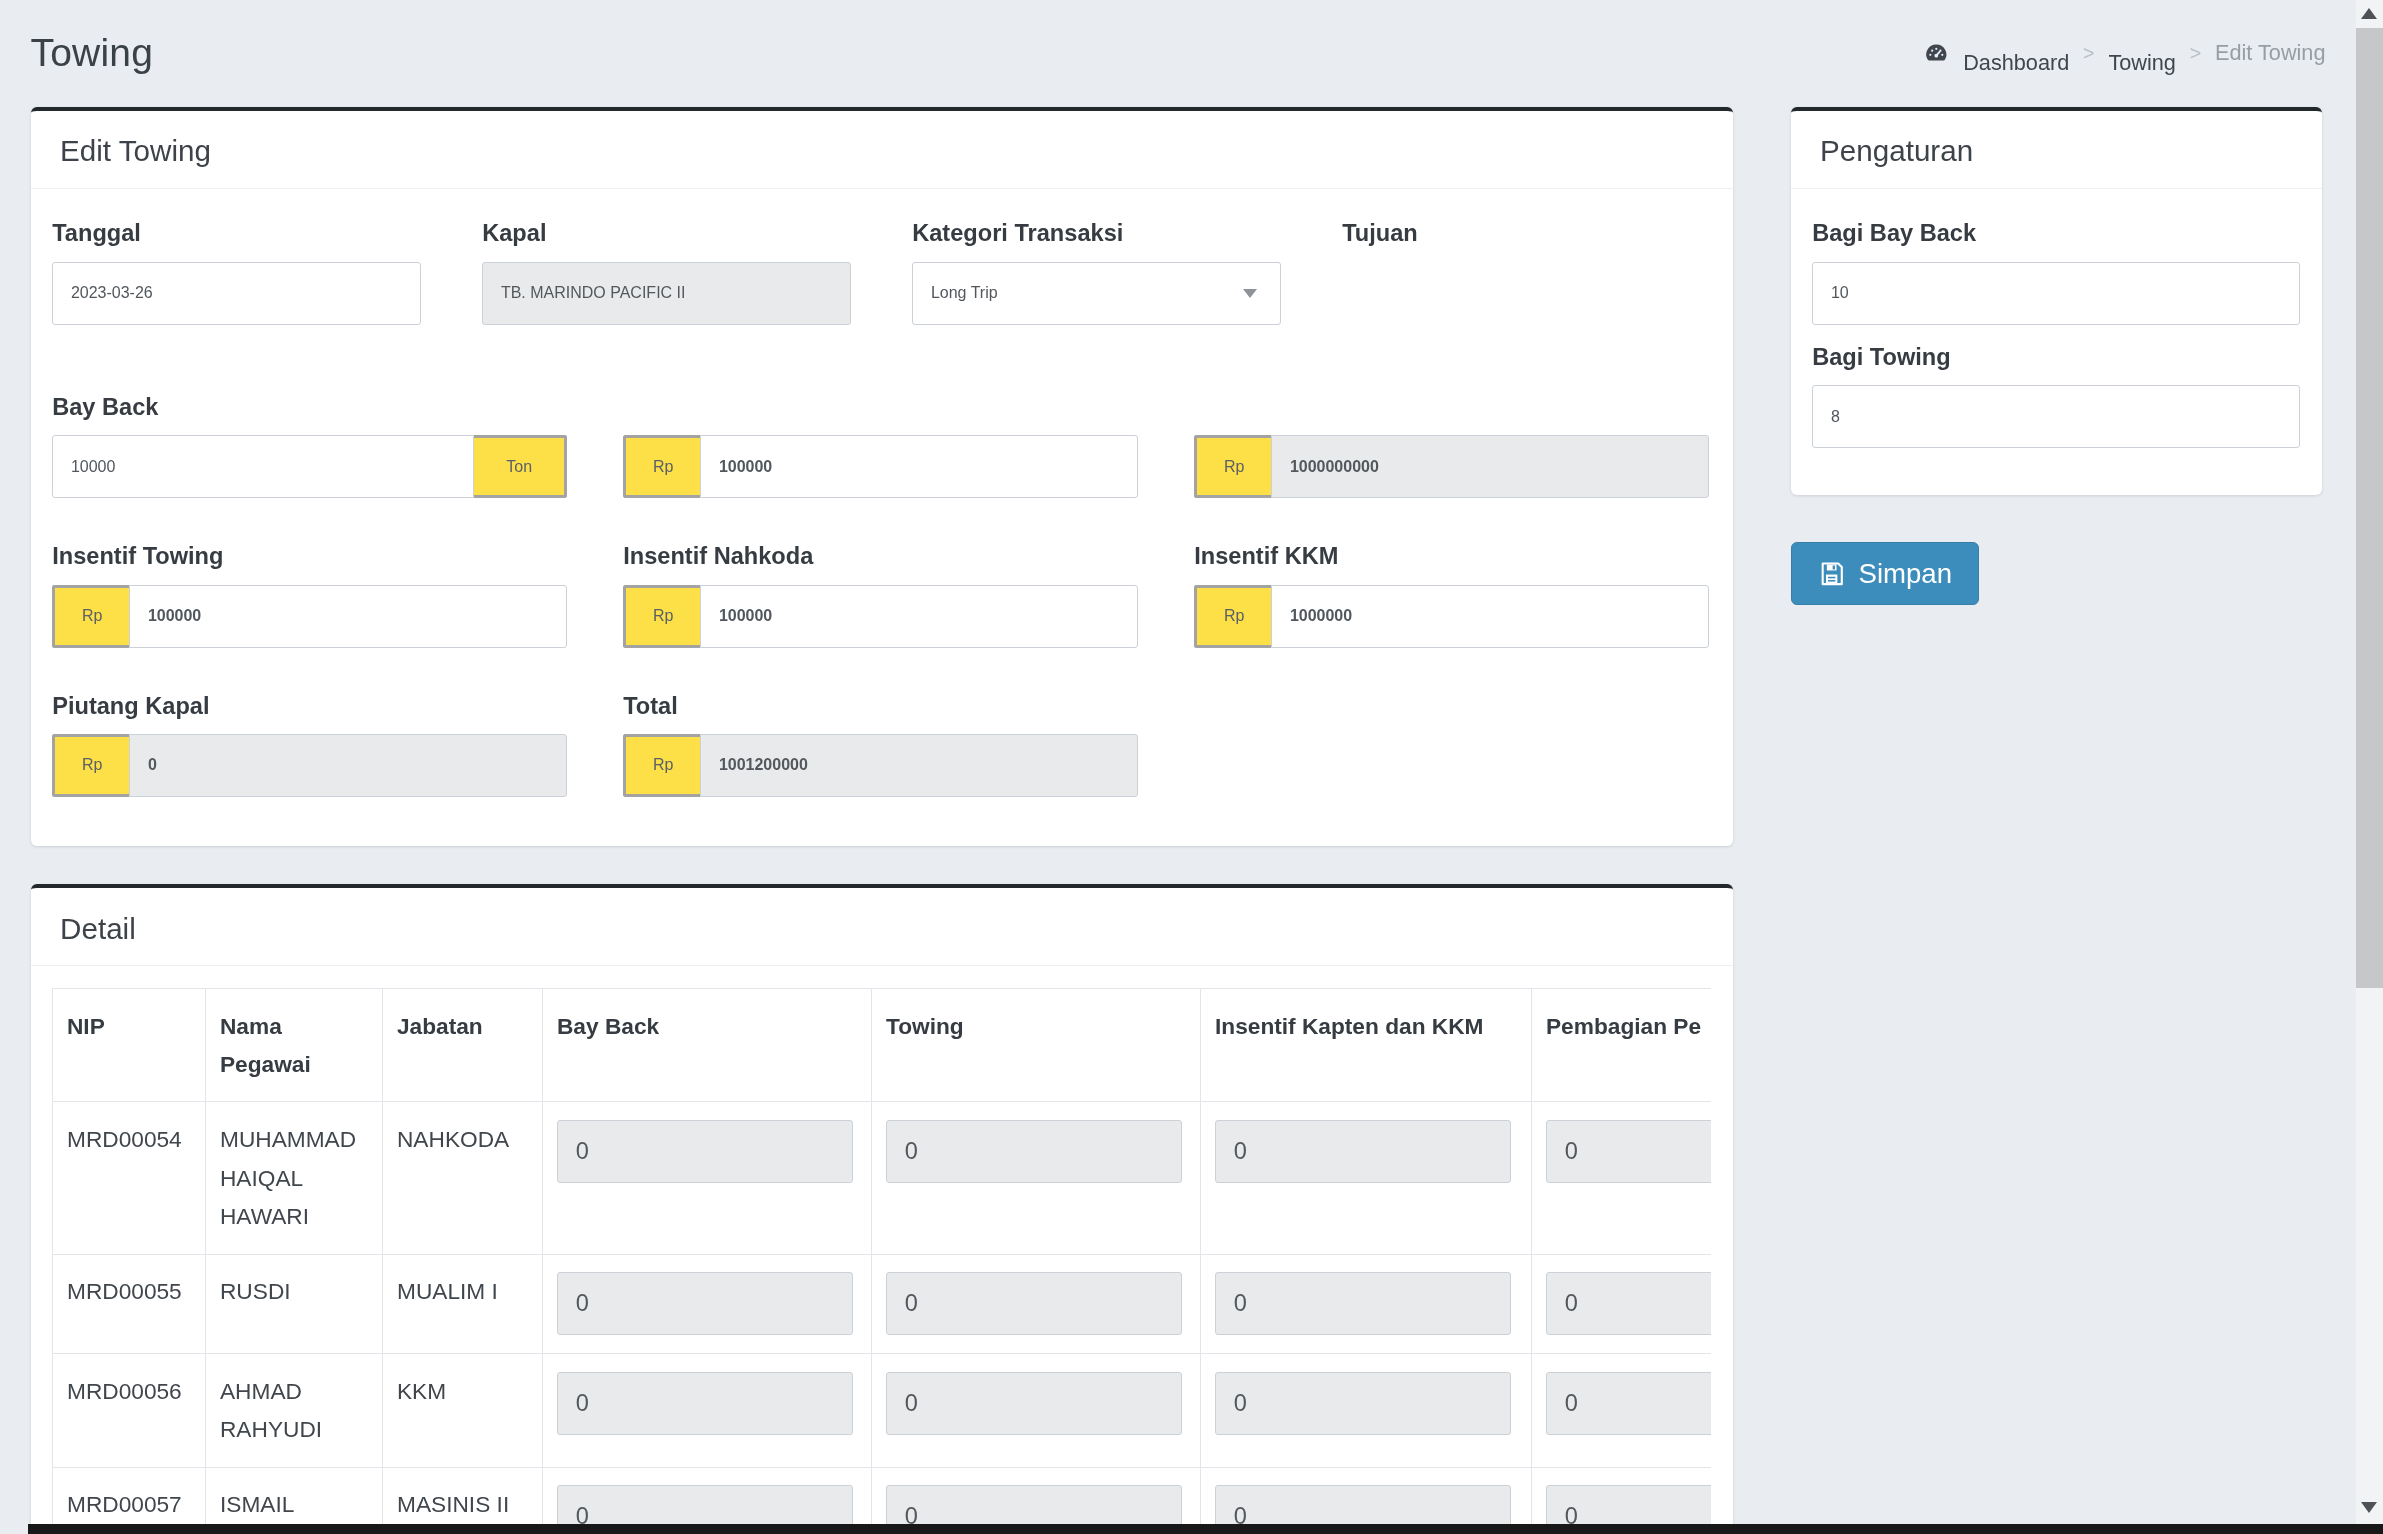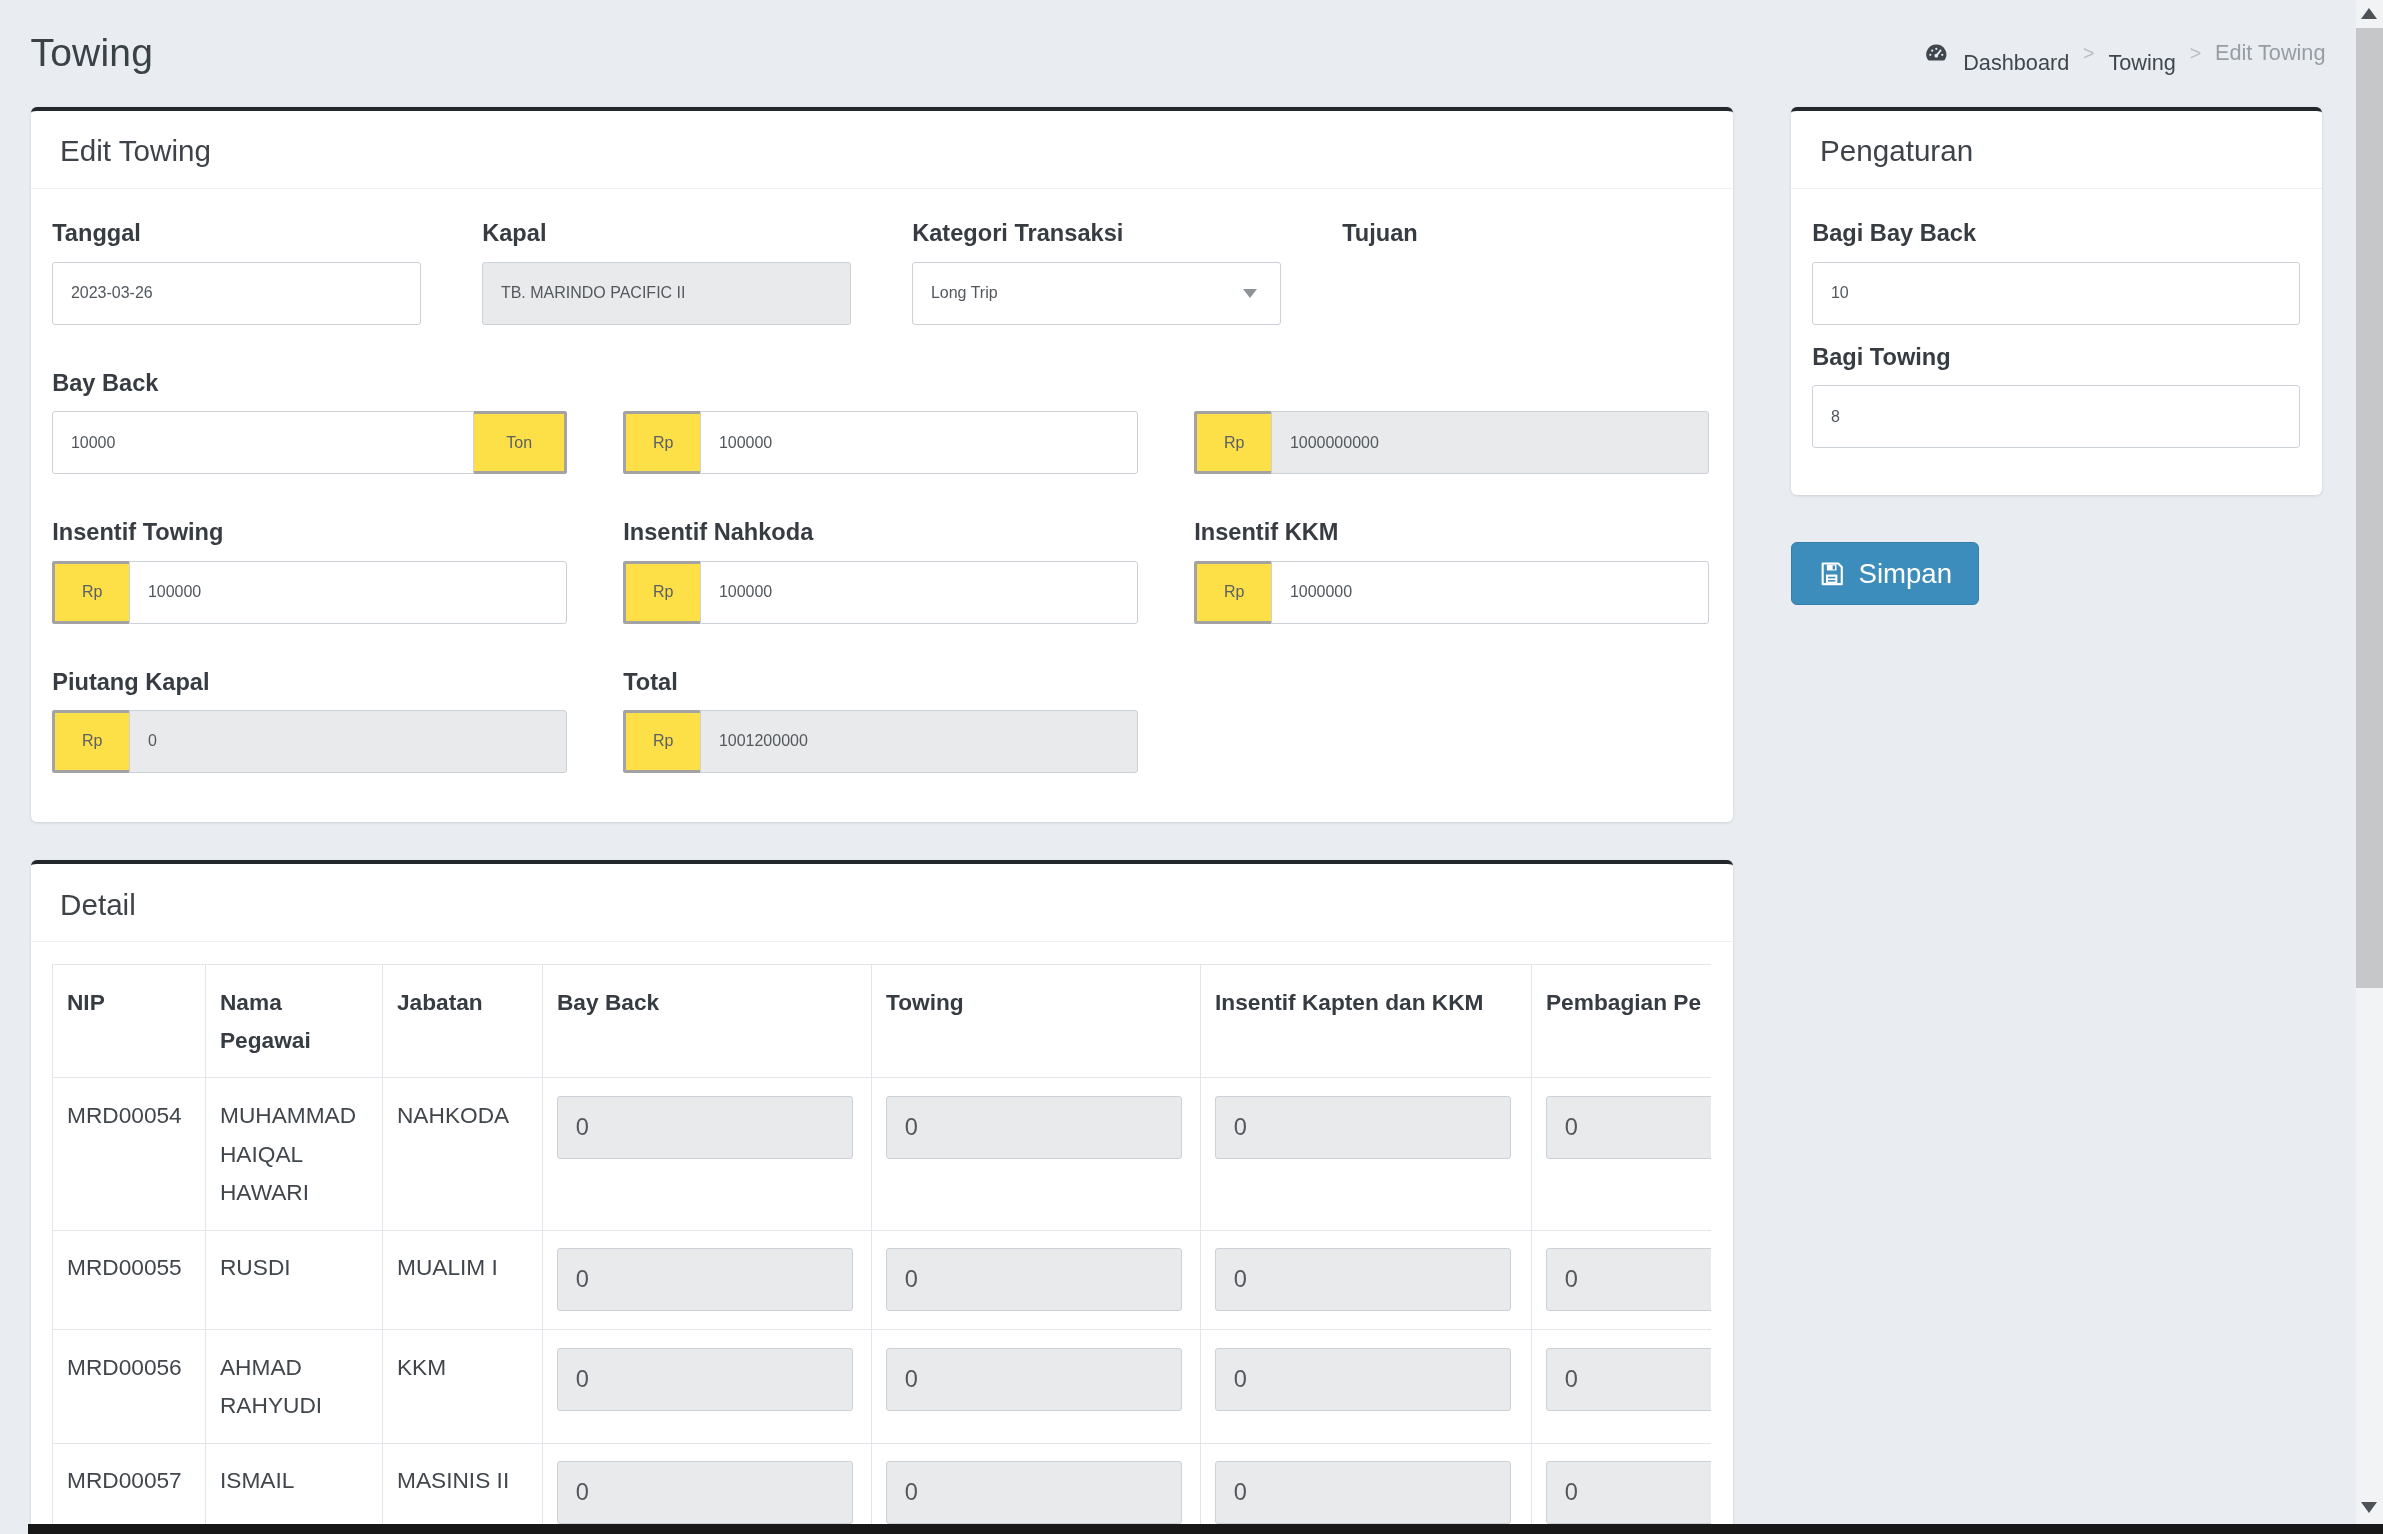--- a/index.html
+++ b/index.html
@@ -26,40 +26,40 @@
 
   
   .card{background:#fff;border-radius:5.9px;border-top:4.9px solid #23282c;
     box-shadow:0 1px 3px rgba(0,0,0,.12);}
   .card-header{padding:23.6px 29.6px 19.7px 29.6px;font-size:29.6px;color:#3d4349;
     border-bottom:1px solid #edeff1;}
   .card-body{padding:31.5px 21.7px 49px 21.7px;}
 
   
   .flabel{font-size:23.6px;font-weight:700;color:#363c42;margin-bottom:13.8px;line-height:27.6px;}
-  .grid4{display:grid;grid-template-columns:repeat(4,369px);column-gap:61px;margin-bottom:45px;}
+  .grid4{display:grid;grid-template-columns:repeat(4,369px);column-gap:61px;margin-bottom:69px;}
   .grid3{display:grid;grid-template-columns:repeat(3,515px);column-gap:56px;margin-bottom:45px;}
   .grid3:last-child,.grid4:last-child{margin-bottom:0;}
   .ctrl, .igroup input, .addon{height:63px;font-size:16px;}
   input.ctrl, .selectbox, .igroup input{
     border:1px solid #cbd1d7;border-radius:3px;background:#fff;color:#51575d;
     padding:0 17.7px;width:100%;outline:none;}
   input:disabled{background:#e9eaec !important;color:#53585d;}
   .selectbox{position:relative;display:flex;align-items:center;cursor:pointer;}
   .selectbox .caret{position:absolute;right:23.6px;top:50%;margin-top:-3.9px;width:0;height:0;
     border-left:7.9px solid transparent;border-right:7.9px solid transparent;
     border-top:9.9px solid #8d9399;}
   .igroup{display:flex;width:100%;}
   .igroup input{flex:1;min-width:0;border-radius:3px 0 0 3px;}
   .igroup input:first-child{border-radius:3px 0 0 3px;}
   .addon{display:flex;align-items:center;justify-content:center;background:#fde047;
     border:3px solid #a3a3a3;color:#5a6066;flex:0 0 auto;}
   .addon.pre{width:77px;border-right:none;border-radius:3px 0 0 3px;}
   .addon.suf{width:93px;border-left:none;border-radius:0 3px 3px 0;}
-  .igroup input.grouped{border-radius:0 3px 3px 0;}
+  .igroup input.grouped{border-radius:0 3px 3px 0;font-weight:bold;}
 
   
   .pg-body{padding:31.5px 21.7px 47px 21.7px;}
   .pg-field{margin-bottom:19px;}
   .pg-field:last-child{margin-bottom:0;}
   .btn-primary{margin-top:47px;display:inline-flex;align-items:center;gap:11.8px;
     background:#3c8dbc;border:1px solid #367fa9;border-radius:5.9px;color:#fff;
     font-size:27.6px;font-family:"Liberation Sans",sans-serif;
     height:63px;padding:0 25.6px;cursor:pointer;}
 

